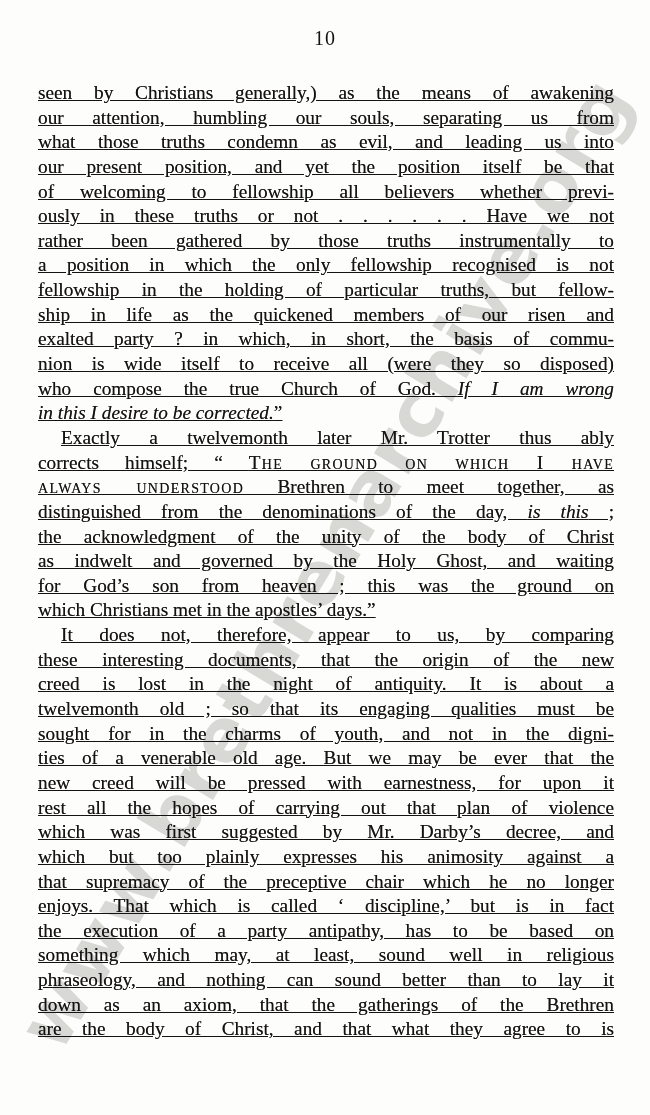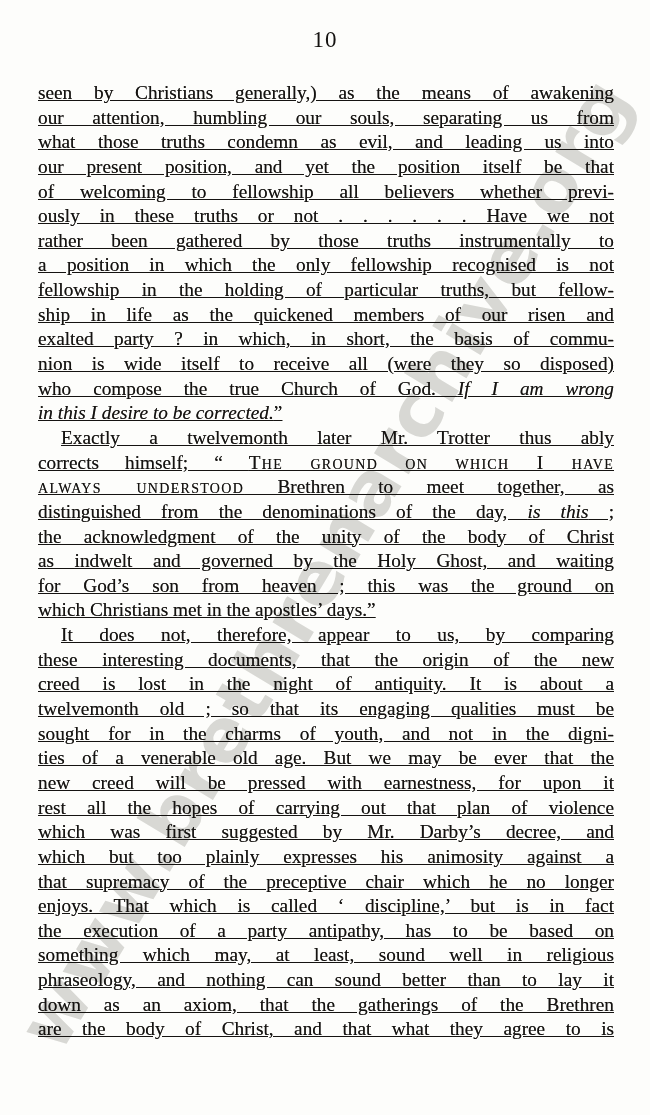--- a/index.html
+++ b/index.html
@@ -29,21 +29,21 @@
     z-index: 0;
     user-select: none;
     pointer-events: none;
   }
   .pageno {
     position: absolute;
     top: 27px;
     left: 0;
     right: 0;
     text-align: center;
-    font-size: 23px;
+    font-size: 20px;
     letter-spacing: 1px;
     z-index: 1;
   }
   .textcol {
     position: absolute;
     left: 38px;
     top: 81px;
     width: 576px;
     z-index: 1;
     text-decoration: underline;

